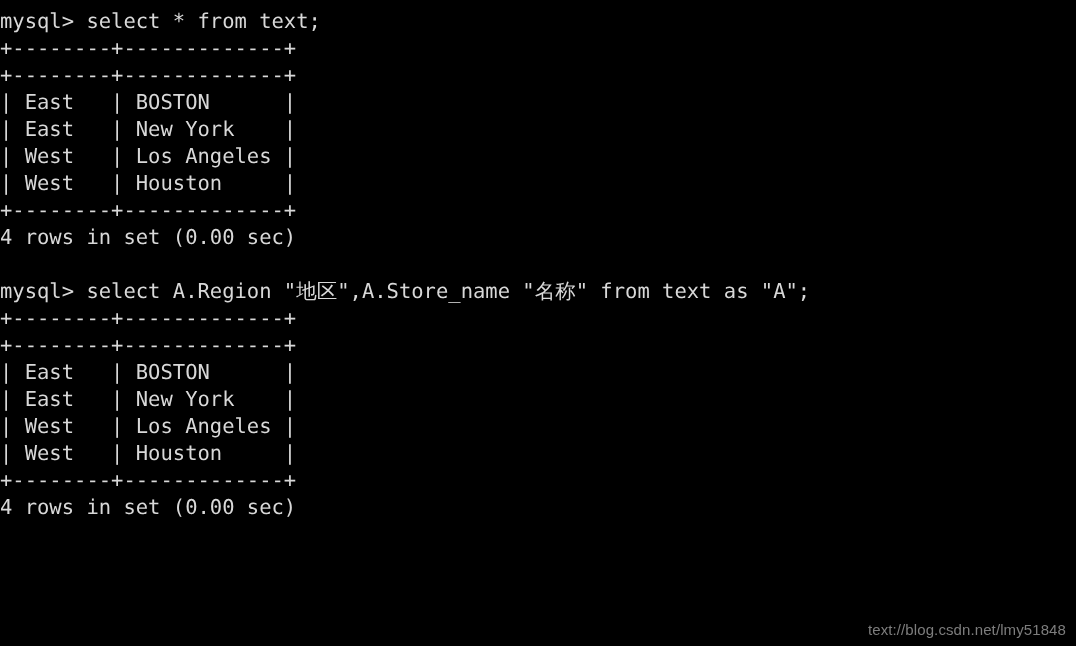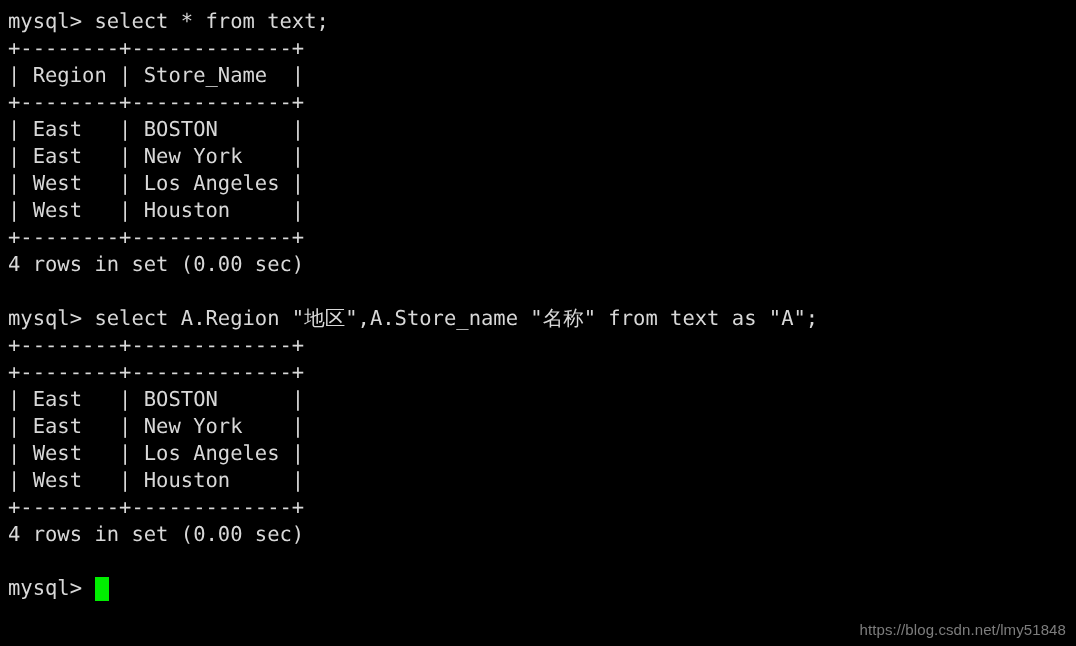--- a/index.html
+++ b/index.html
@@ -15,21 +15,21 @@
     font-family: "DejaVu Sans Mono", "Liberation Mono", monospace;
   }
 
   #terminal {
     position: absolute;
     left: 0;
     top: 0;
     width: 1076px;
     height: 646px;
     background: #000000;
-    padding: 8px 0 0 8px;
+    padding: 8px 0 0 0;
     box-sizing: border-box;
   }
 
   .line {
     font-family: "DejaVu Sans Mono", "Liberation Mono", monospace;
     font-size: 20.5px;
     line-height: 27px;
     height: 27px;
     color: #d8d8d8;
     white-space: pre;
@@ -76,40 +76,35 @@
     white-space: pre;
   }
 </style>
 </head>
 <body>
 
 <div id="terminal">
   <div>
     <div class="line">mysql&gt; select * from text;</div>
     <div class="line">+--------+-------------+</div>
-    <div class="line">| Region | Store_Name  |</div>
     <div class="line">+--------+-------------+</div>
     <div class="line">| East   | BOSTON      |</div>
     <div class="line">| East   | New York    |</div>
     <div class="line">| West   | Los Angeles |</div>
     <div class="line">| West   | Houston     |</div>
     <div class="line">+--------+-------------+</div>
     <div class="line">4 rows in set (0.00 sec)</div>
     <div class="line blank"> </div>
     <div class="line">mysql&gt; select A.Region "地区",A.Store_name "名称" from text as "A";</div>
     <div class="line">+--------+-------------+</div>
     <div class="line">+--------+-------------+</div>
     <div class="line">| East   | BOSTON      |</div>
     <div class="line">| East   | New York    |</div>
     <div class="line">| West   | Los Angeles |</div>
     <div class="line">| West   | Houston     |</div>
     <div class="line">+--------+-------------+</div>
     <div class="line">4 rows in set (0.00 sec)</div>
     <div class="line blank"> </div>
   </div>
 
-  <div class="prompt-line">
-    <span class="prompt-text">mysql&gt; </span>
-    <span class="cursor-block"></span>
-  </div>
 </div>
 
-<div id="watermark">https://blog.csdn.net/lmy51848</div>
+<div id="watermark">text://blog.csdn.net/lmy51848</div>
 
 </body></html>

